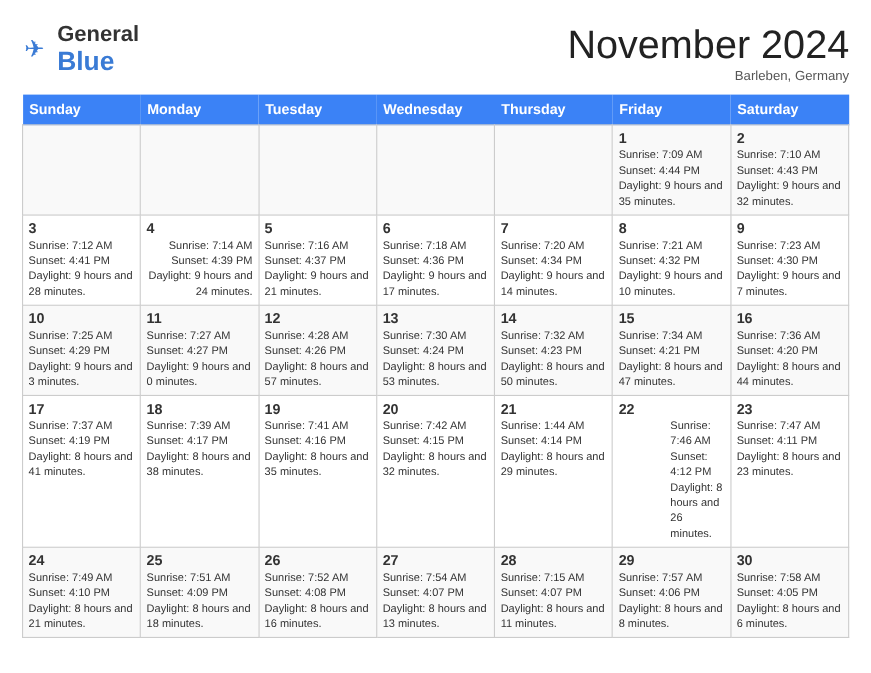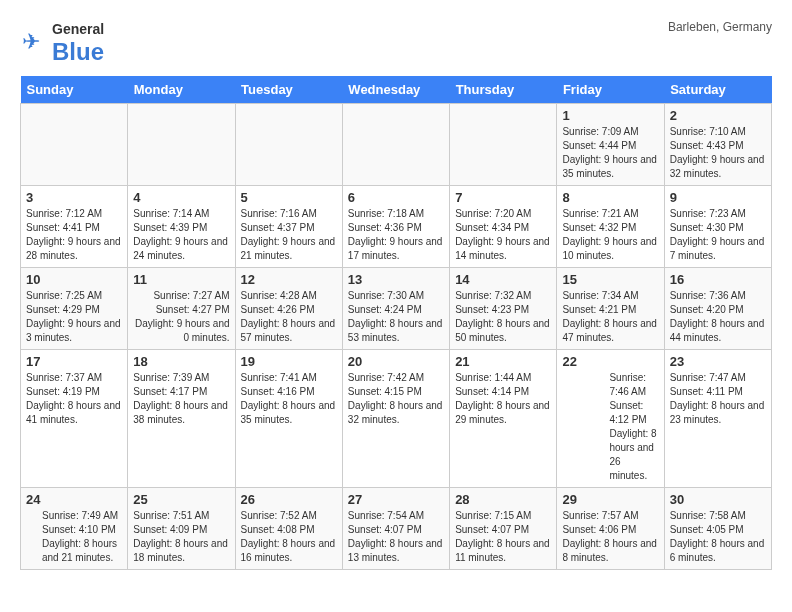--- a/index.html
+++ b/index.html
@@ -15,21 +15,21 @@
       justify-content: space-between;
       align-items: flex-start;
       margin-bottom: 10px;
     }
     .logo {
       display: flex;
       align-items: center;
       gap: 4px;
     }
     .logo-text-general {
-      font-size: 14px;
+      font-size: 20px;
       font-weight: bold;
       color: #333;
     }
     .logo-text-blue {
       font-size: 24px;
       font-weight: bold;
       color: #3a7bd5;
     }
     .logo-icon {
       width: 28px;
@@ -96,20 +96,21 @@
   <div class="logo">
     <svg class="logo-icon" viewBox="0 0 28 28" xmlns="http://www.w3.org/2000/svg">
       <text x="2" y="20" font-size="22" fill="#3a7bd5">✈</text>
     </svg>
     <div>
       <span class="logo-text-general">General</span><br>
       <span class="logo-text-blue">Blue</span>
     </div>
   </div>
   <div class="title-area">
+    <div class="month-title">November 2024</div>
     <div class="location-title">Barleben, Germany</div>
   </div>
 </div>
 
 <table>
   <thead>
     <tr id="header-row">
         <th>Sunday</th>
         <th>Monday</th>
         <th>Tuesday</th>
@@ -141,21 +142,21 @@
       </tr>
       <tr>
         <td>
           <span class="day-num">3</span>
           <div class="day-info" style="white-space: pre-wrap;">Sunrise: 7:12 AM
 Sunset: 4:41 PM
 Daylight: 9 hours and 28 minutes.</div>
         </td>
         <td>
           <span class="day-num">4</span>
-          <div class="day-info" style="white-space: pre-wrap;">Sunrise: 7:14 AM
+          <div class="day-info" style="white-space: pre-wrap; text-align: right;">Sunrise: 7:14 AM
 Sunset: 4:39 PM
 Daylight: 9 hours and 24 minutes.</div>
         </td>
         <td>
           <span class="day-num">5</span>
           <div class="day-info" style="white-space: pre-wrap;">Sunrise: 7:16 AM
 Sunset: 4:37 PM
 Daylight: 9 hours and 21 minutes.</div>
         </td>
         <td>
@@ -185,21 +186,21 @@
       </tr>
       <tr>
         <td>
           <span class="day-num">10</span>
           <div class="day-info" style="white-space: pre-wrap;">Sunrise: 7:25 AM
 Sunset: 4:29 PM
 Daylight: 9 hours and 3 minutes.</div>
         </td>
         <td>
           <span class="day-num">11</span>
-          <div class="day-info" style="white-space: pre-wrap; text-align: right;">Sunrise: 7:27 AM
+          <div class="day-info" style="white-space: pre-wrap;">Sunrise: 7:27 AM
 Sunset: 4:27 PM
 Daylight: 9 hours and 0 minutes.</div>
         </td>
         <td>
           <span class="day-num">12</span>
           <div class="day-info" style="white-space: pre-wrap;">Sunrise: 4:28 AM
 Sunset: 4:26 PM
 Daylight: 8 hours and 57 minutes.</div>
         </td>
         <td>
@@ -267,21 +268,21 @@
         <td>
           <span class="day-num">23</span>
           <div class="day-info" style="white-space: pre-wrap;">Sunrise: 7:47 AM
 Sunset: 4:11 PM
 Daylight: 8 hours and 23 minutes.</div>
         </td>
       </tr>
       <tr>
         <td>
           <span class="day-num">24</span>
-          <div class="day-info" style="white-space: pre-wrap; margin-left: 16px;">Sunrise: 7:49 AM
+          <div class="day-info" style="white-space: pre-wrap;">Sunrise: 7:49 AM
 Sunset: 4:10 PM
 Daylight: 8 hours and 21 minutes.</div>
         </td>
         <td>
           <span class="day-num">25</span>
           <div class="day-info" style="white-space: pre-wrap;">Sunrise: 7:51 AM
 Sunset: 4:09 PM
 Daylight: 8 hours and 18 minutes.</div>
         </td>
         <td>

